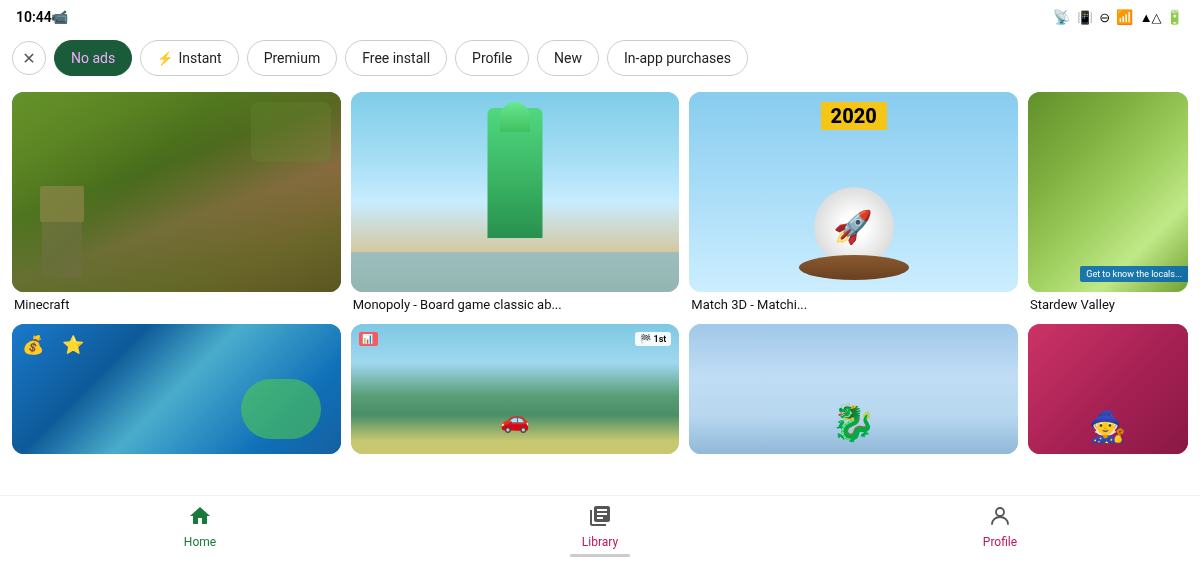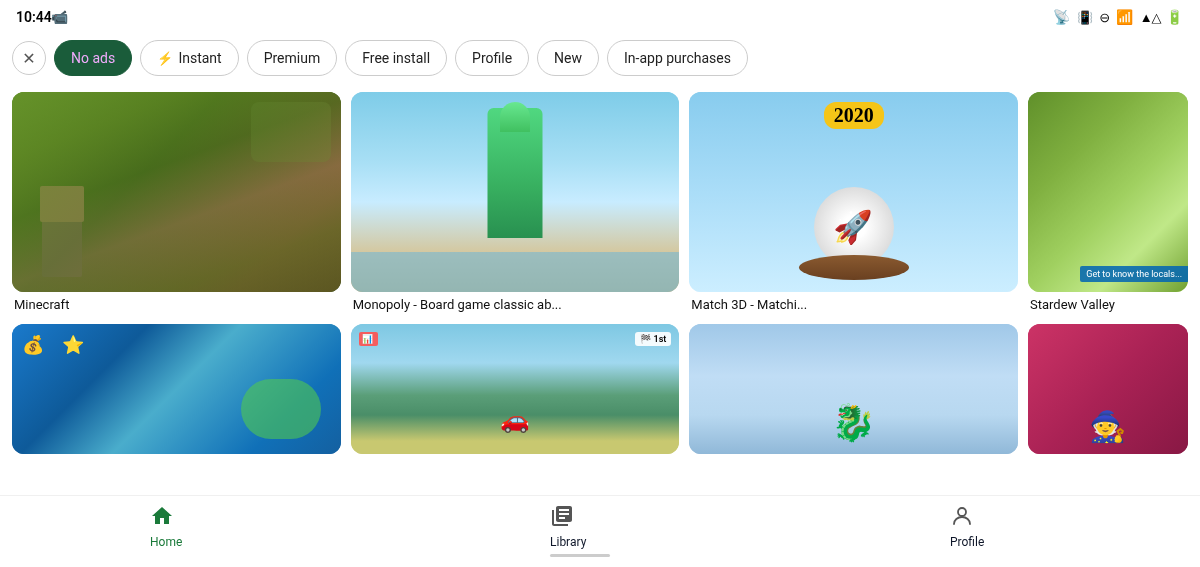--- a/index.html
+++ b/index.html
@@ -186,28 +186,28 @@
       display: flex;
       align-items: flex-start;
       justify-content: space-around;
       padding-top: 8px;
       background: #fff;
       border-top: 1px solid #f0f0f0;
     }
     .nav-item {
       display: flex;
       flex-direction: column;
-      align-items: flex-start;
+      align-items: center;
       gap: 2px;
       cursor: pointer;
       width: 100px;
     }
     .nav-label {
       font-size: 12px;
-      color: #0f172a;
+      color: #be185d;
     }
     .nav-label.active {
       color: #1a7a3a;
     }
     .nav-underline {
       width: 60px;
       height: 3px;
       background: #ccc;
       border-radius: 2px;
       margin-top: 3px;
@@ -300,21 +300,21 @@
 
           <div style="position:absolute;bottom:0;left:0;right:0;height:40px;background:rgba(100,180,220,0.5);"></div>
         </div>
         <div class="app-name">Monopoly - Board game classic ab...</div>
       </div>
 
       <div class="app-card">
         <div class="app-thumb thumb-match3d">
           <div style="position:absolute;inset:0;background:linear-gradient(180deg,#88ccee 0%,#aaddf8 50%,#cceeff 100%);"></div>
 
-          <div class="app-thumb-badge" style="position:absolute;top:10px;left:50%;transform:translateX(-50%);background:#f5c518;color:#000;font-weight:800;font-size:20px;padding:2px 10px;border-radius:12px;font-family:Liberation Serif, serif;">2020</div>
+          <div class="app-thumb-badge" style="position:absolute;top:10px;left:50%;transform:translateX(-50%);background:#f5c518;color:#000;font-weight:800;font-size:20px;padding:2px 10px;border-radius:0;">2020</div>
 
           <div style="position:absolute;bottom:25px;left:50%;transform:translateX(-50%);width:80px;height:80px;background:radial-gradient(circle,#fff 20%,#ddd 70%,#bbb 100%);border-radius:50%;display:flex;align-items:center;justify-content:center;">
             <div style="font-size:32px;">🚀</div>
           </div>
 
           <div style="position:absolute;bottom:12px;left:50%;transform:translateX(-50%);width:110px;height:25px;background:linear-gradient(180deg,#8a5a30,#6a4020);border-radius:50%;"></div>
         </div>
         <div class="app-name">Match 3D - Matchi...</div>
       </div>
 

